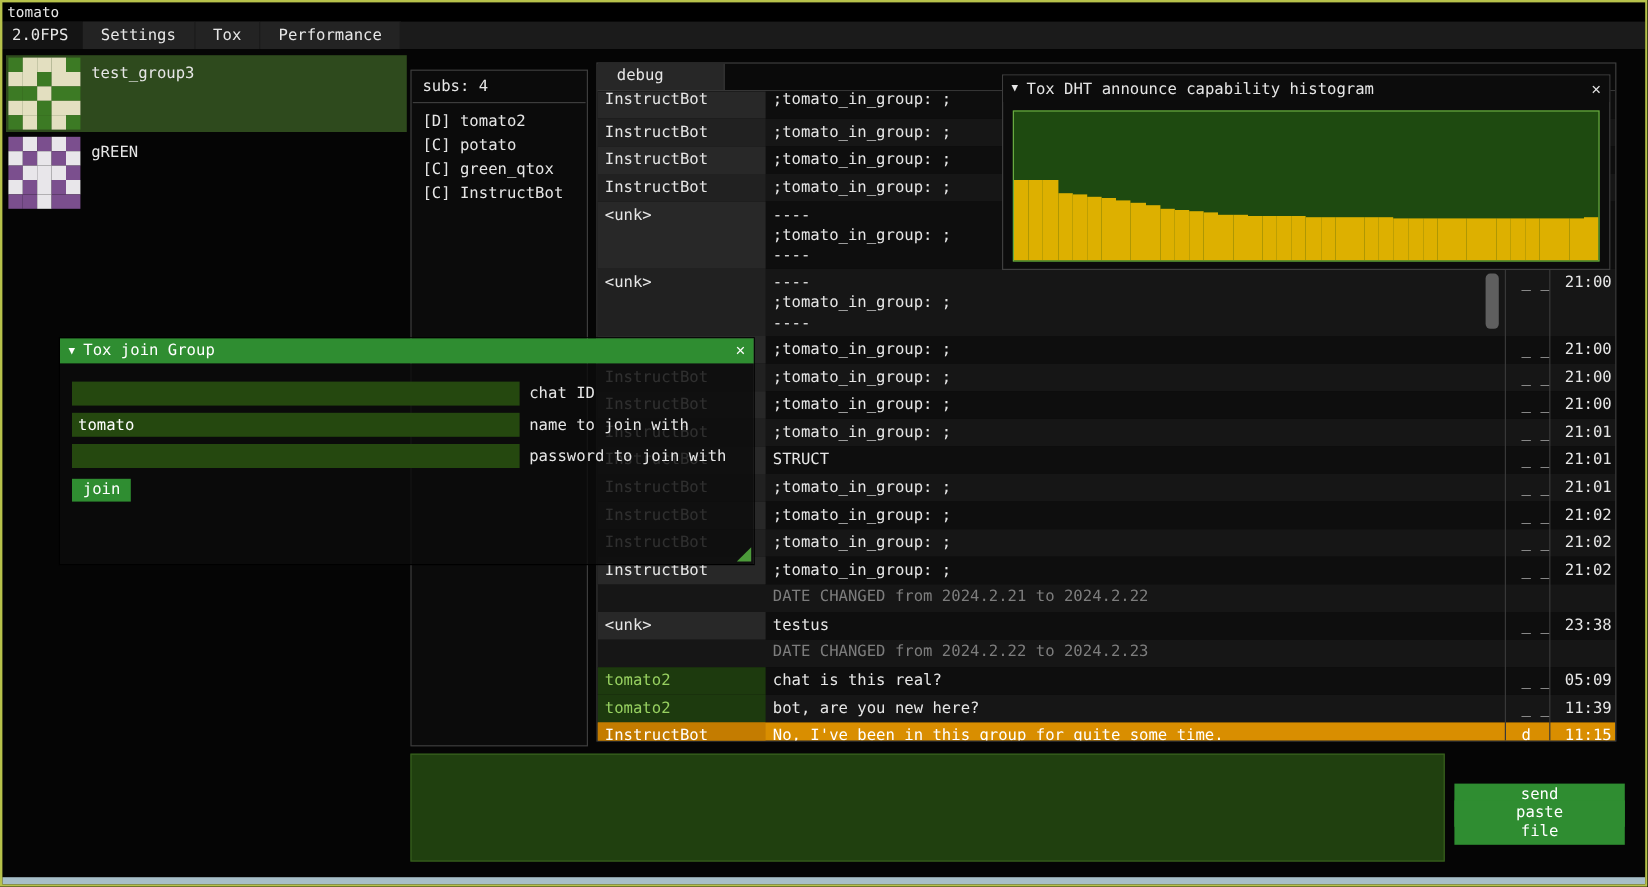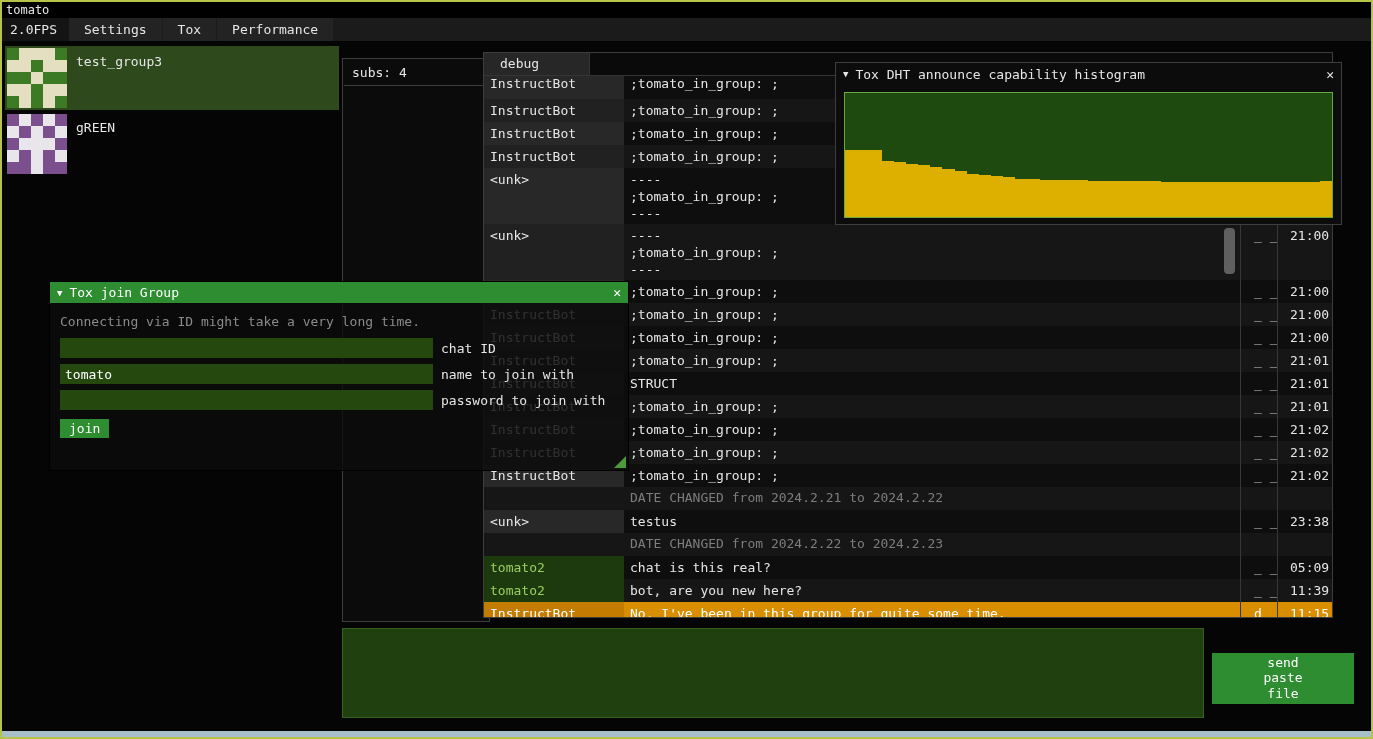--- a/index.html
+++ b/index.html
@@ -21,21 +21,21 @@
   .avatar{width:60px;height:60px;display:grid;grid-template-columns:repeat(5,1fr);grid-template-rows:repeat(5,1fr);flex:none}
   .group-label{margin:6px 0 0 9px}
 
   
   .subs-panel{position:absolute;left:340px;top:17px;width:148px;height:564px;border:1px solid #3d3d3d;background:#0b0b0b;padding-top:6px}
   .subs-title{padding:0 9px 5px}
   .subs-sep{border-top:1px solid #3d3d3d;margin:0 1px 6px}
   .sub-item{padding:0 9px;line-height:20px;white-space:nowrap}
 
   
-  .chat-panel{position:absolute;left:481px;top:11px;width:850px;height:566px;border:1px solid #3d3d3d;background:#0a0a0a}
+  .chat-panel{position:absolute;left:495px;top:11px;width:850px;height:566px;border:1px solid #3d3d3d;background:#0a0a0a}
   .tab-bar{height:23px;border-bottom:1px solid #353535;display:flex}
   .tab{padding:3px 50px 0 16px;background:#272727;border-right:1px solid #353535}
   .chat-rows{position:absolute;left:0;top:23px;right:0;bottom:0;overflow:hidden}
   .chat-row{display:flex;min-height:23px;width:848px}
   .cell{padding:3px 6px 2px;line-height:17px}
   .cell.name{width:140px;flex:none;background:#282828;white-space:nowrap;overflow:hidden}
   .alt1 .cell.name{background:#212121}
   .cell.msg{flex:1;white-space:pre-line;overflow:hidden}
   .cell.flags{width:37px;flex:none;padding-left:8px;color:#c9c9c9;white-space:nowrap}
   .cell.time{width:49px;flex:none;padding-left:7px;white-space:nowrap}
@@ -160,20 +160,26 @@
           <div style="background: rgb(123, 79, 142);"></div>
           <div style="background: rgb(123, 79, 142);"></div>
         </div>
         <div class="group-label">gREEN</div>
       </div>
     </div>
 
   <div class="subs-panel">
     <div class="subs-title">subs: 4</div>
     <div class="subs-sep"></div>
+    <div>
+        <div class="sub-item">[D] tomato2</div>
+        <div class="sub-item">[C] potato</div>
+        <div class="sub-item">[C] green_qtox</div>
+        <div class="sub-item">[C] InstructBot</div>
+      </div>
   </div>
 
   <div class="chat-panel">
     <div class="tab-bar">
       <div class="tab">debug</div>
     </div>
     <div class="chat-rows">
         <div class="chat-row style-bot alt0 partial">
           <div class="cell name">InstructBot</div>
           <div class="cell msg">;tomato_in_group: ;</div>
@@ -362,21 +368,20 @@
     </div>
   </div>
 
   <div class="join-window">
     <div class="win-titlebar">
       <span class="collapse">▼</span>
       <span>Tox join Group</span>
       <span class="close">✕</span>
     </div>
     <div class="join-body">
-      <div class="info">Connecting via ID might take a very long time.</div>
       <div class="field-row">
         <input class="join-input" value="" style="">
         <span class="field-label">chat ID</span>
       </div>
       <div class="field-row">
         <input class="join-input" value="tomato" style="">
         <span class="field-label">name to join with</span>
       </div>
       <div class="field-row">
         <input class="join-input" value="" style="">

